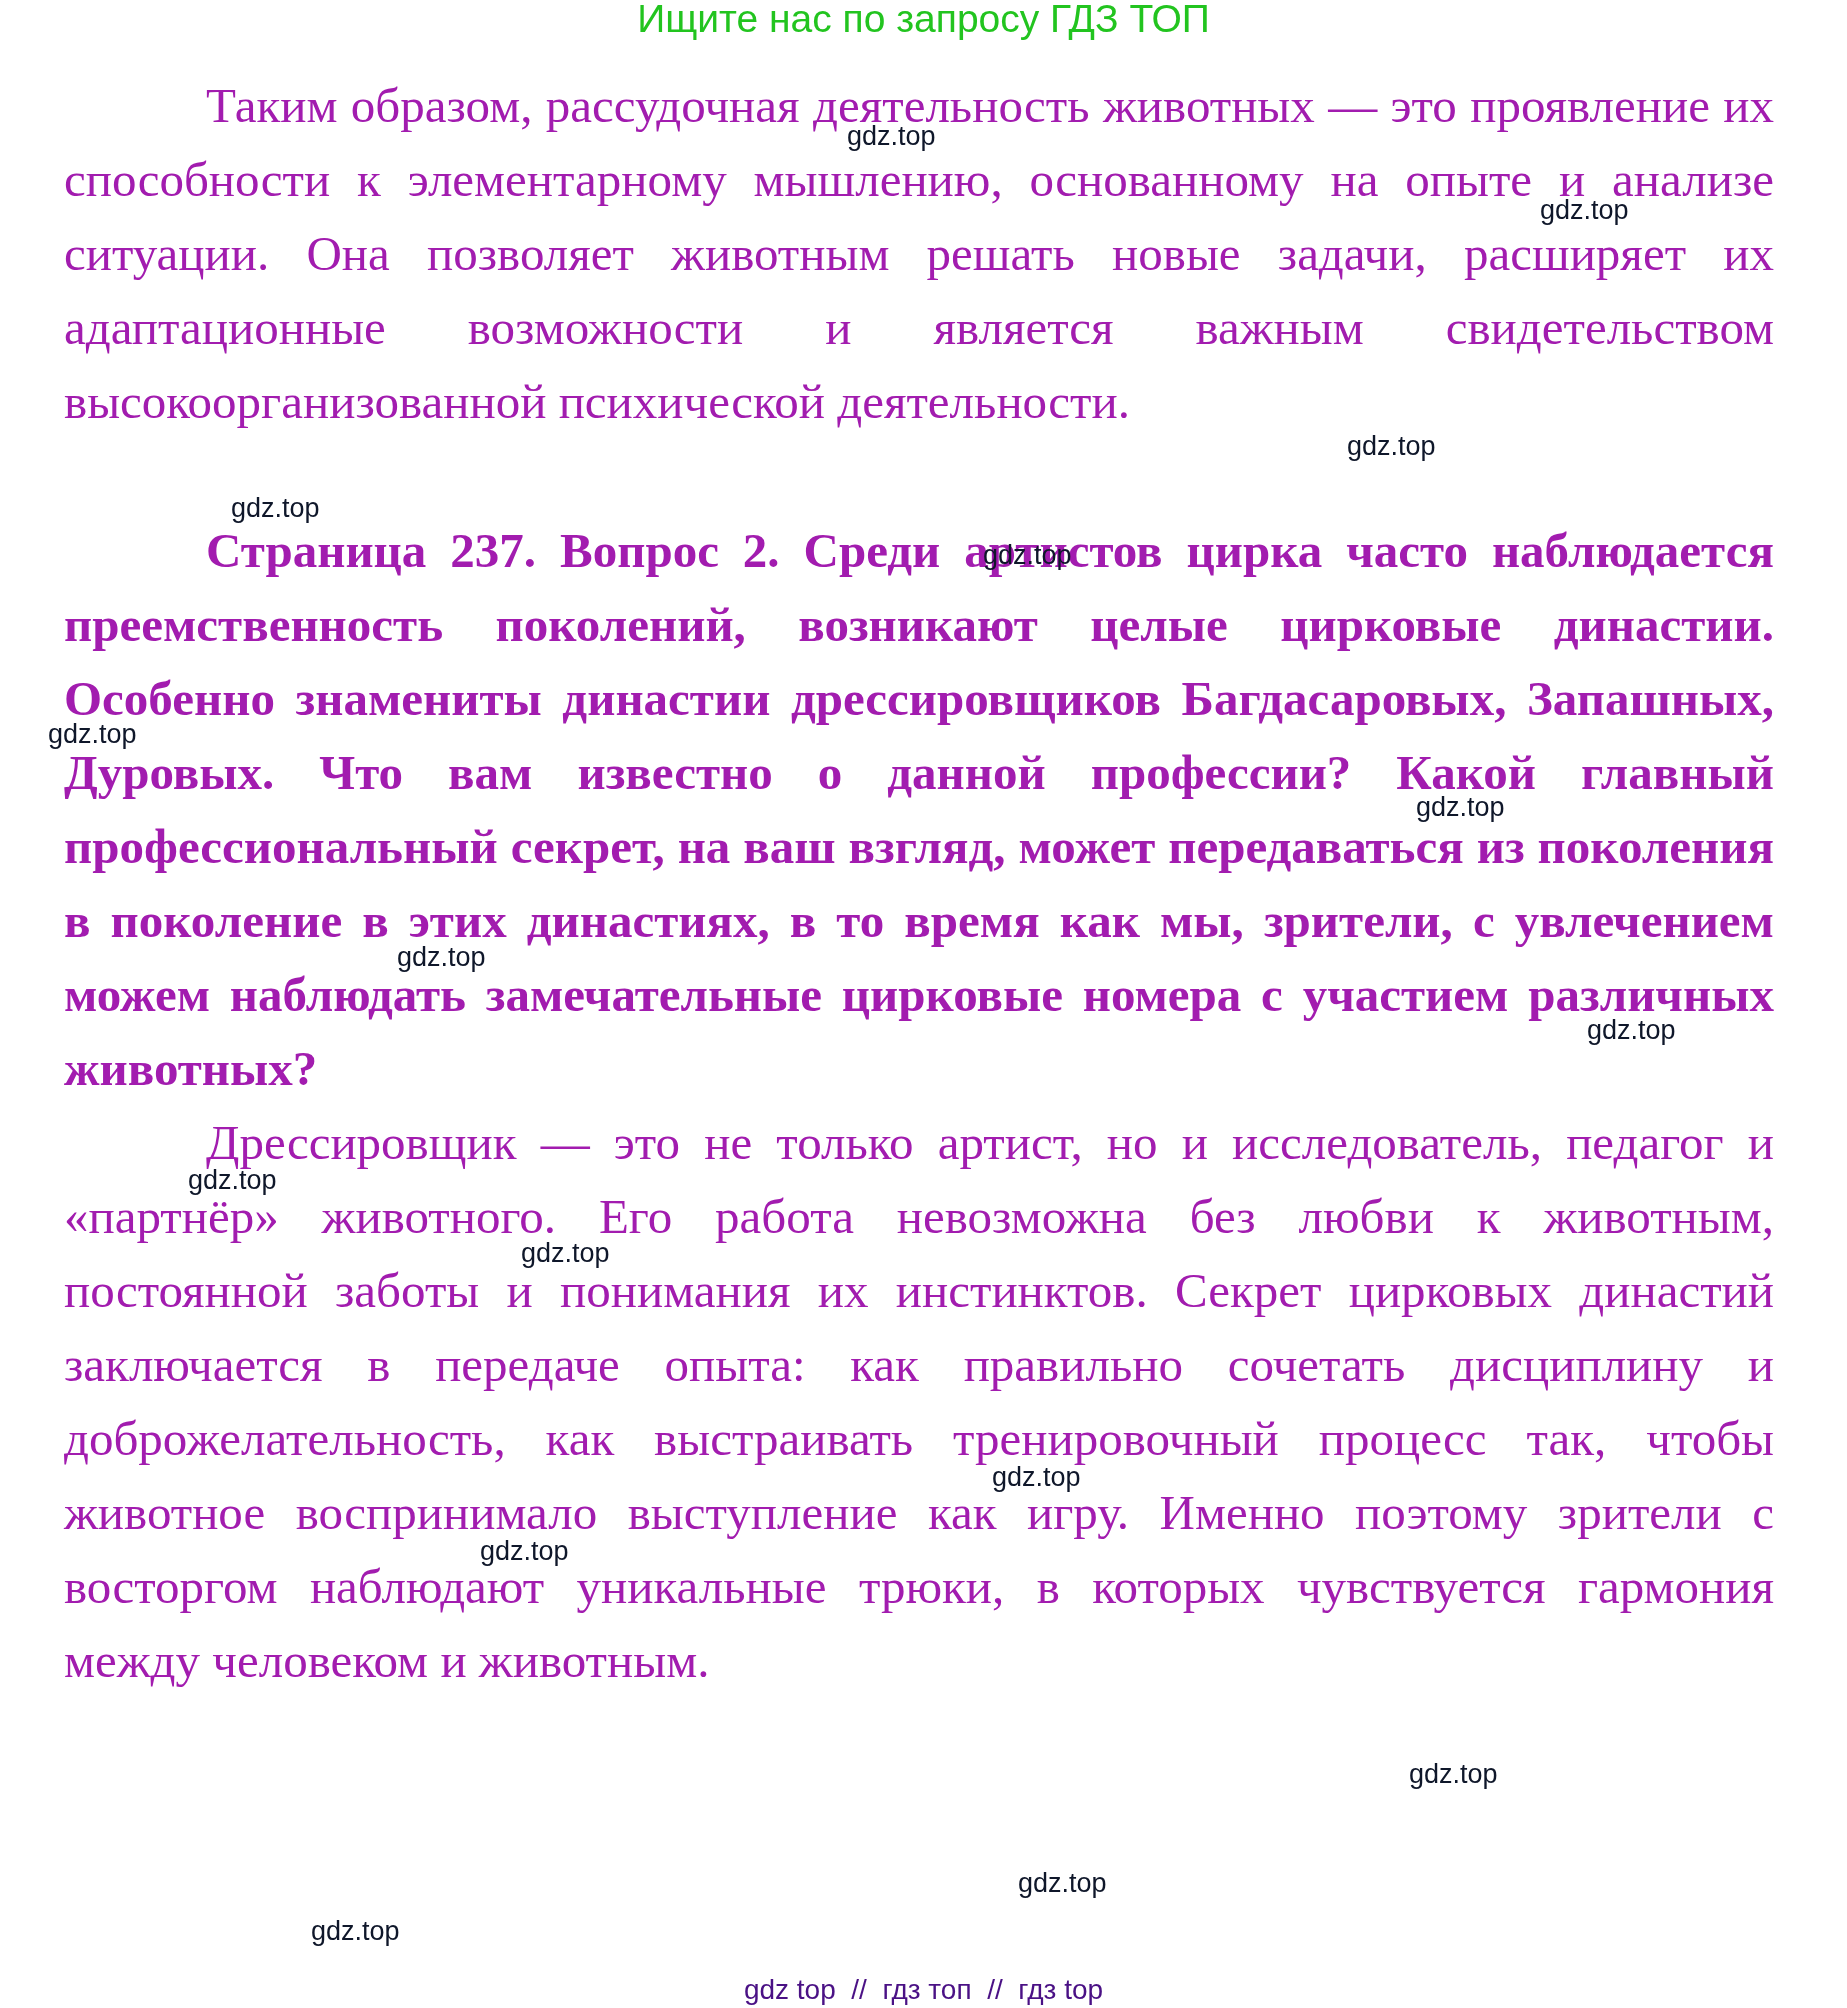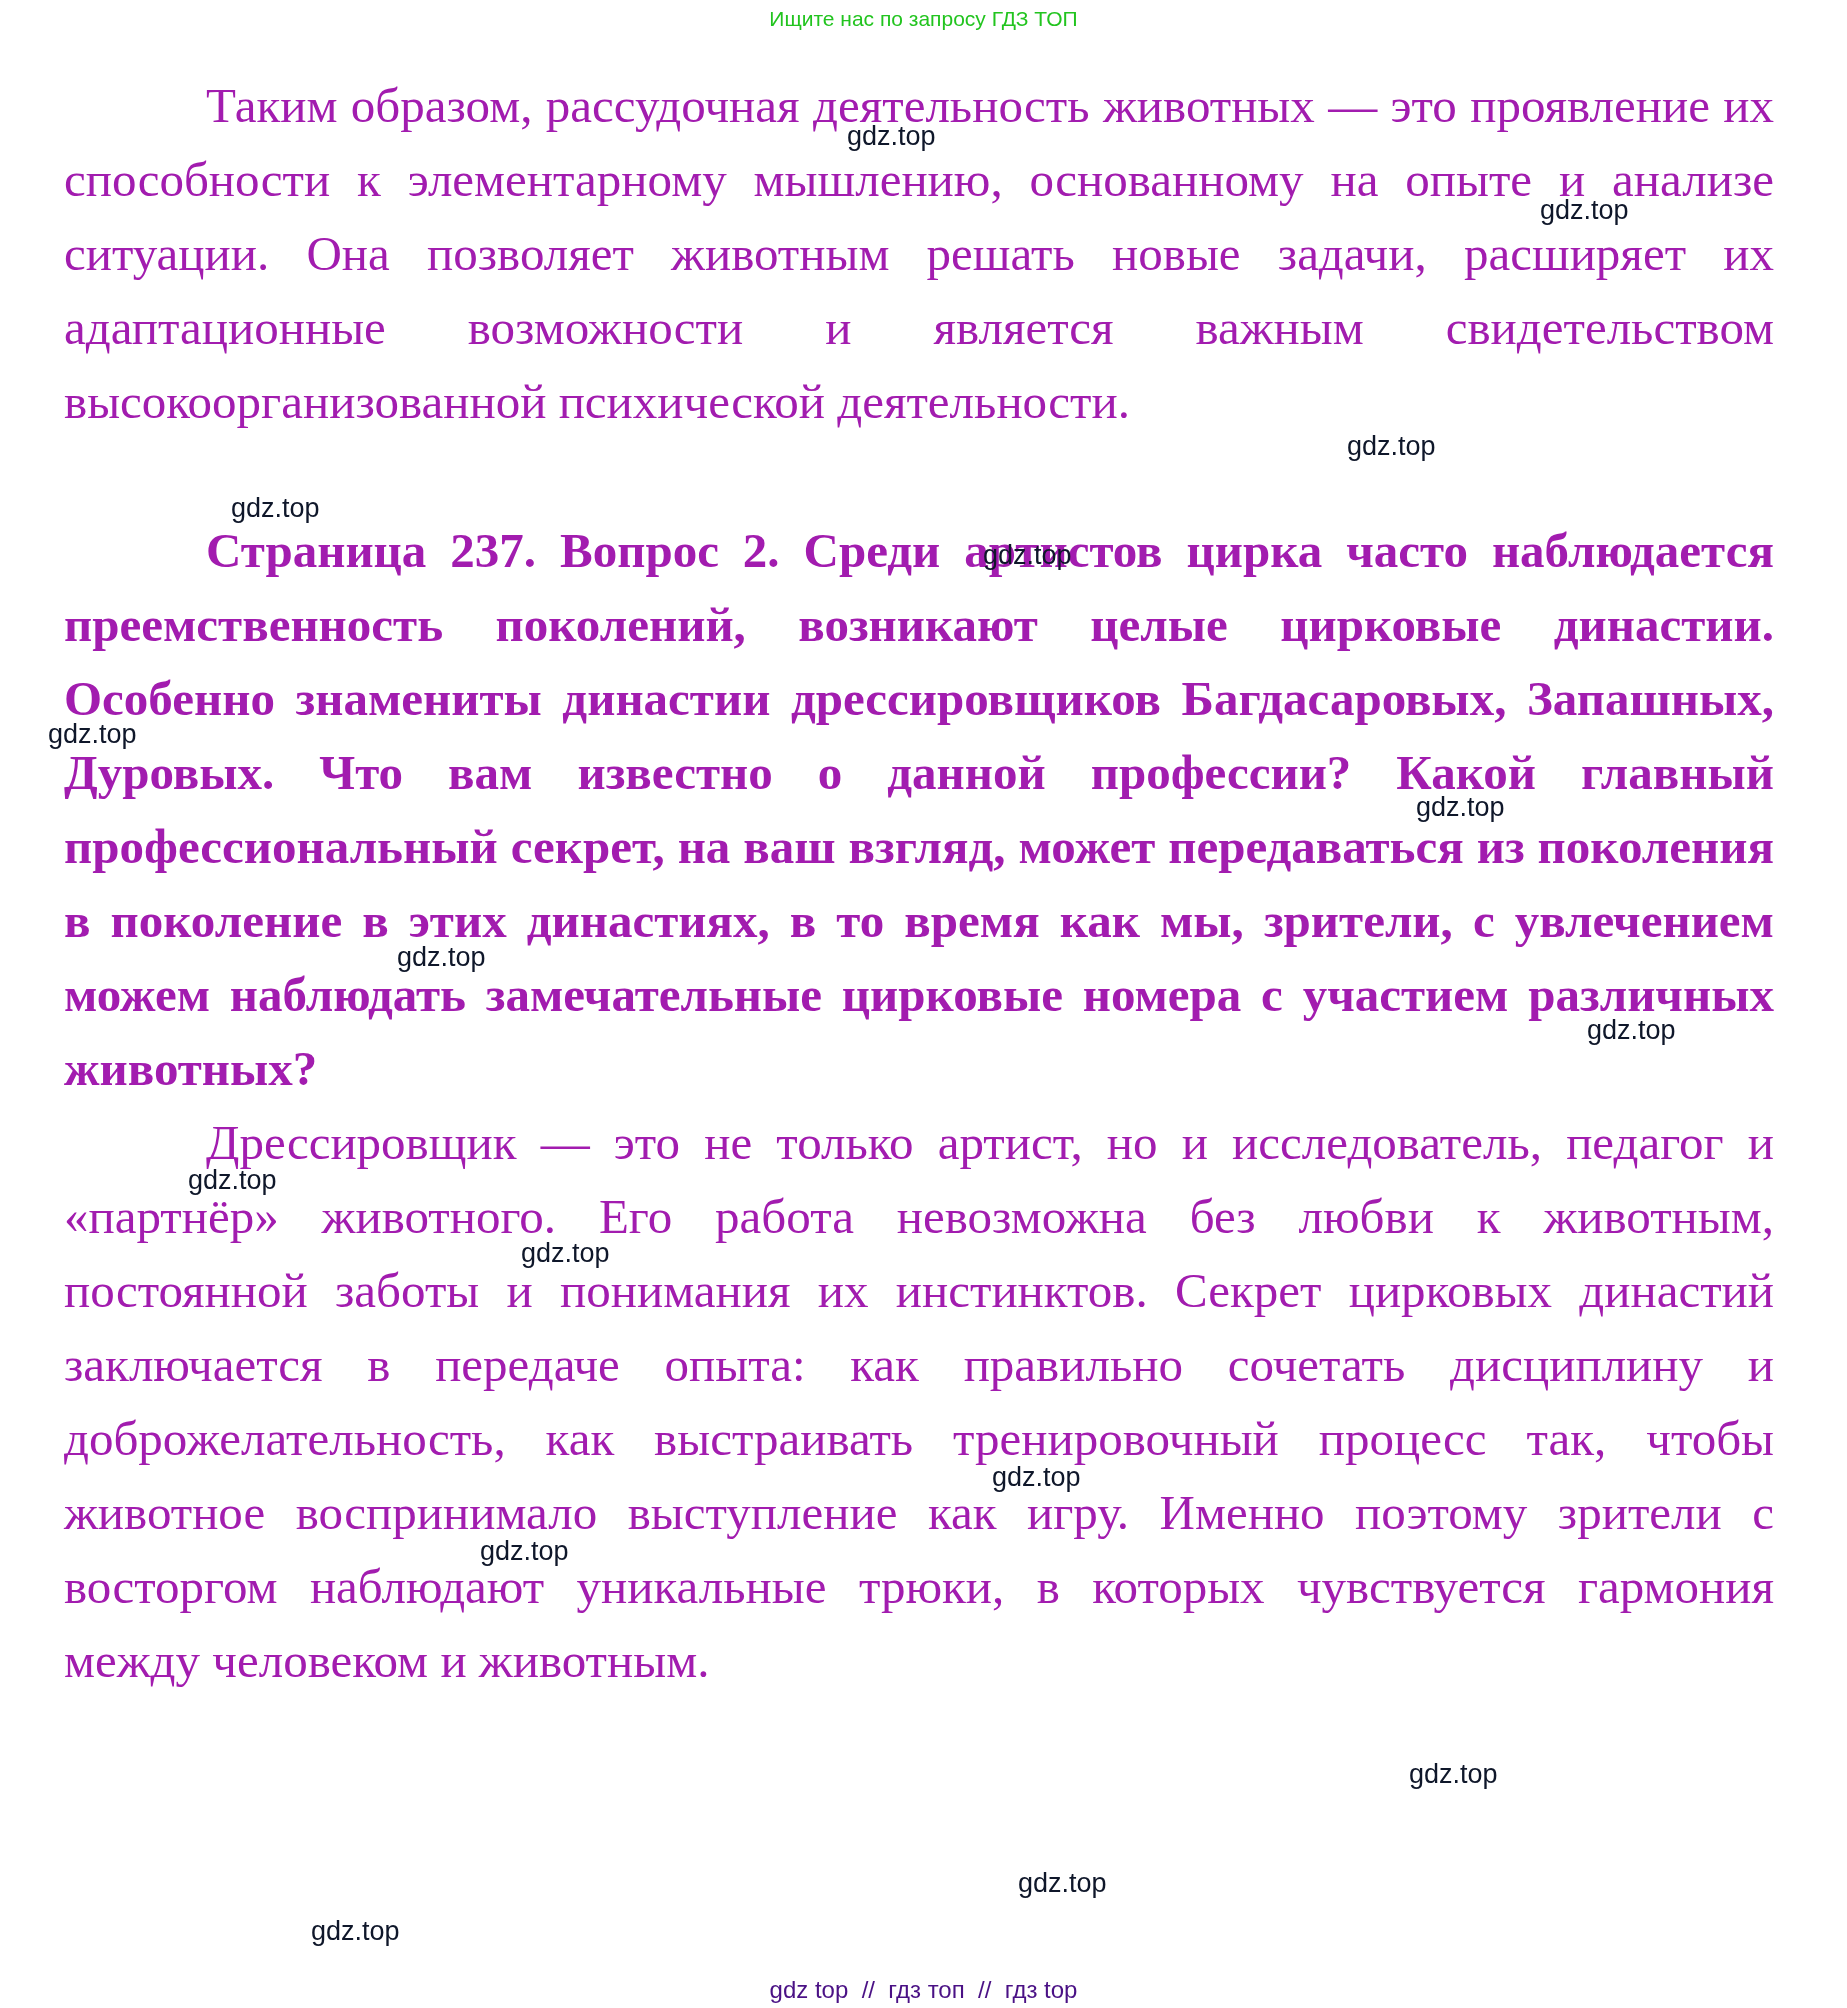--- a/index.html
+++ b/index.html
@@ -1,25 +1,25 @@
 <!DOCTYPE html>
 <html><head>
 <meta charset="utf-8">
 <style>
   html, body { margin:0; padding:0; background:#fff; }
   body { width:1847px; height:2009px; position:relative; overflow:hidden; }
   .banner { position:absolute; top:0; left:0; width:1847px; text-align:center;
-    font-family:"Liberation Sans", sans-serif; font-size:21px; color:#22c41f; line-height:37px; }
+    font-family:"Liberation Sans", sans-serif; font-size:39px; color:#22c41f; line-height:37px; }
   .content { position:absolute; left:64px; top:69px; width:1710px;
     font-family:"Liberation Serif", serif; font-size:49px; line-height:74px; color:#a21caf; }
   .content p { margin:0; text-align:justify; text-indent:142px; }
   .content p.q { font-weight:bold; margin-top:75px; }
   .wm { position:absolute; font-family:"Liberation Sans", sans-serif; font-size:27px; color:#0f172a; line-height:29px; white-space:nowrap; }
   .footer { position:absolute; top:1971px; left:0; width:1847px; text-align:center;
-    font-family:"Liberation Sans", sans-serif; font-size:24px; color:#4a1185; line-height:38px; white-space:pre; }
+    font-family:"Liberation Sans", sans-serif; font-size:28px; color:#4a1185; line-height:38px; white-space:pre; }
 </style>
 </head>
 <body>
 
 <div class="banner">Ищите нас по запросу ГДЗ ТОП</div>
 
 <div class="content">
   <p>Таким образом, рассудочная деятельность животных — это проявление их способности к элементарному мышлению, основанному на опыте и анализе ситуации. Она позволяет животным решать новые задачи, расширяет их адаптационные возможности и является важным свидетельством высокоорганизованной психической деятельности.</p>
   <p class="q">Страница 237. Вопрос 2.   Среди артистов цирка часто наблюдается преемственность поколений, возникают целые цирковые династии. Особенно знамениты династии дрессировщиков Багдасаровых, Запашных, Дуровых. Что вам известно о данной профессии? Какой главный профессиональный секрет, на ваш взгляд, может передаваться из поколения в поколение в этих династиях, в то время как мы, зрители, с увлечением можем наблюдать замечательные цирковые номера с участием различных животных?</p>
   <p>Дрессировщик — это не только артист, но и исследователь, педагог и «партнёр» животного. Его работа невозможна без любви к животным, постоянной заботы и понимания их инстинктов. Секрет цирковых династий заключается в передаче опыта: как правильно сочетать дисциплину и доброжелательность, как выстраивать тренировочный процесс так, чтобы животное воспринимало выступление как игру. Именно поэтому зрители с восторгом наблюдают уникальные трюки, в которых чувствуется гармония между человеком и животным.</p>

